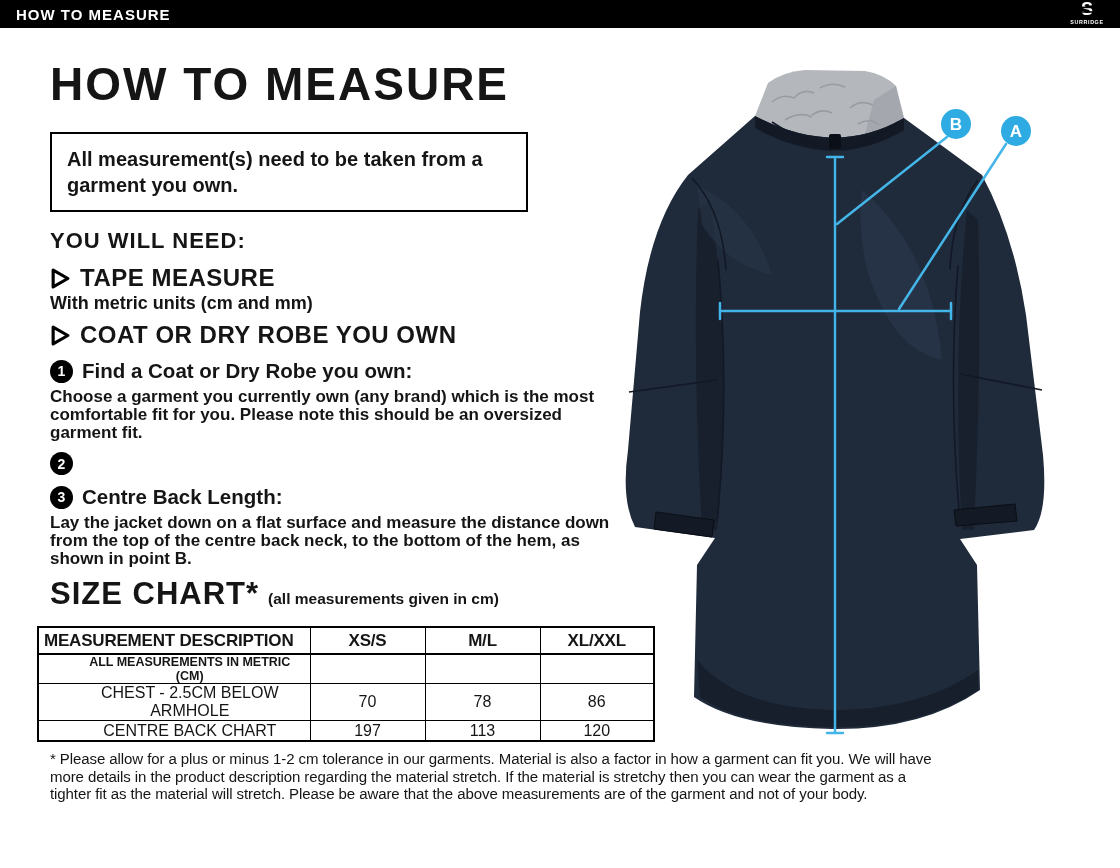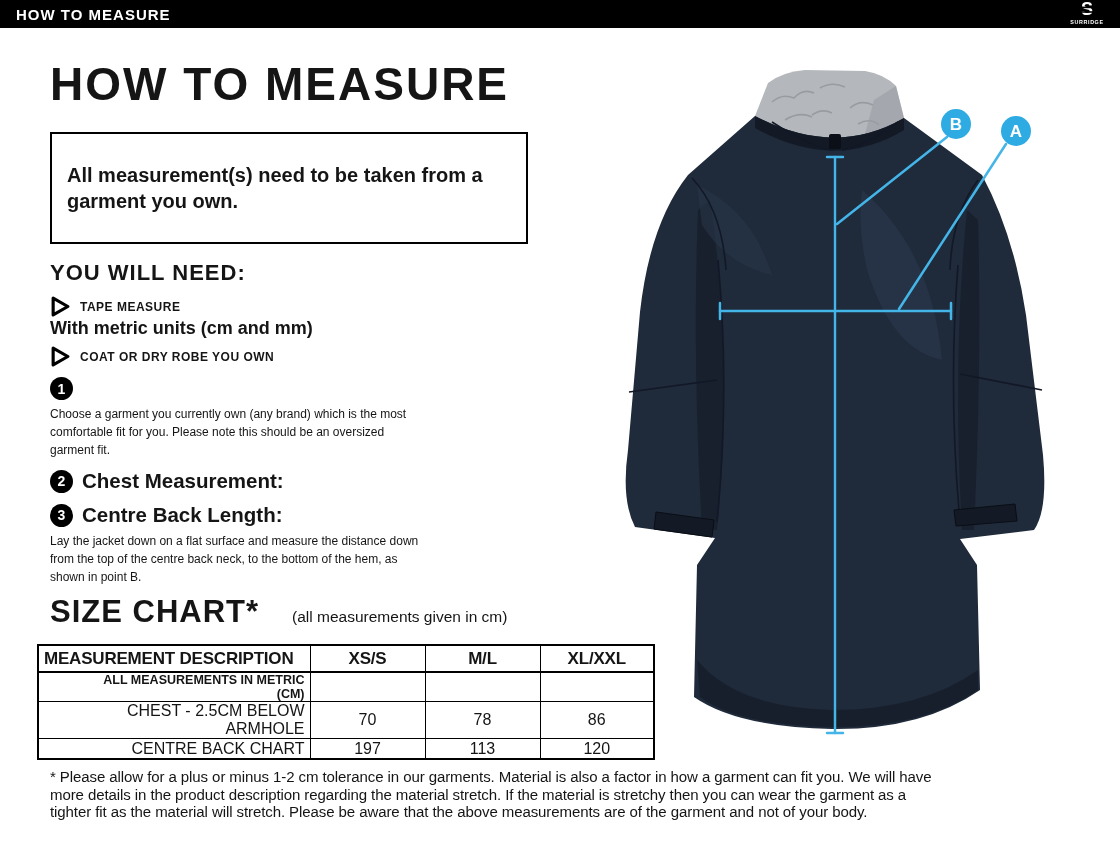--- a/index.html
+++ b/index.html
@@ -10,49 +10,49 @@
   .topbar{position:relative;height:28px;background:#000;color:#fff;
           display:flex;align-items:center;}
   .topbar-title{font-size:15px;font-weight:bold;letter-spacing:1px;padding-left:16px;}
   .topbar-logo{position:absolute;right:10px;top:1px;}
 
   
   .content{padding-left:50px;width:640px;}
   h1.page-title{margin:32px 0 0;font-size:46px;line-height:48px;font-weight:bold;
                 letter-spacing:2px;}
   .note-box{box-sizing:border-box;margin-top:24px;width:478px;border:2px solid #000;
-            padding:28px 15px;font-size:20px;line-height:26px;font-weight:bold;}
+            padding:12px 15px;font-size:20px;line-height:26px;font-weight:bold;}
   .multiline{white-space:pre-line;}
 
   .ywn-heading{margin-top:14px;font-size:22px;line-height:30px;font-weight:bold;
                letter-spacing:1px;}
   .need-item{display:flex;align-items:center;margin-top:8px;gap:9px;}
-  .need-title{font-size:12px;font-weight:bold;letter-spacing:.5px;}
+  .need-title{font-size:24px;font-weight:bold;letter-spacing:.5px;}
   .need-desc{margin-top:2px;font-size:18px;line-height:19px;font-weight:bold;width:560px;}
 
   .step-head{display:flex;align-items:center;gap:9px;margin-top:10px;}
   .step-num{width:23px;height:23px;border-radius:50%;background:#000;color:#fff;
             font-size:14px;font-weight:bold;display:flex;align-items:center;
             justify-content:center;flex:0 0 auto;}
   .step-title{font-size:20.5px;font-weight:bold;}
-  .step-body{margin-top:5px;font-size:12px;line-height:18px;font-weight:normal;width:580px;}
-
-  .sizechart-row{display:flex;align-items:baseline;margin-top:8px;gap:24px;}
+  .step-body{margin-top:5px;font-size:17px;line-height:18px;font-weight:bold;width:580px;}
+
+  .sizechart-row{display:flex;align-items:baseline;margin-top:8px;}
   .sizechart-title{font-size:31px;font-weight:bold;letter-spacing:1px;}
-  .sizechart-sub{font-size:15.5px;font-weight:normal;margin-left:9px;}
+  .sizechart-sub{font-size:15.5px;font-weight:bold;margin-left:9px;}
 
   
   table.size-table{border-collapse:collapse;table-layout:fixed;width:616px;
                    margin:14px 0 0 -13px;border:2px solid #000;}
   .size-table th,.size-table td{border:1.5px solid #000;padding:0 5px;overflow:hidden;}
   .size-table thead th{font-size:17px;font-weight:bold;height:25px;
                        border-bottom:2.5px solid #000;letter-spacing:-.2px;}
   .size-table thead th:first-child{text-align:left;}
   .size-table td{height:19px;font-size:16px;}
-  .size-table td.rowlabel{text-align:right;padding-left:36px;}
+  .size-table td.rowlabel{text-align:center;padding-left:36px;}
   .size-table tr.metric-row td{font-size:12.5px;font-weight:bold;}
   .size-table td.val{text-align:center;}
 
   .footnote{margin-top:8px;width:1075px;font-size:15.5px;line-height:17.5px;
             letter-spacing:-.1px;transform:scaleX(.97);transform-origin:left top;}
 
   
   .diagram{position:absolute;left:622px;top:60px;width:436px;height:690px;}
 </style>
 </head>
@@ -91,28 +91,28 @@
 
   <div class="need-item">
     <svg width="21" height="21" viewBox="0 0 20 20">
       <polygon points="3,2 17,10 3,18" fill="#fff" stroke="#000" stroke-width="3" stroke-linejoin="round"></polygon>
     </svg>
     <span class="need-title">COAT OR DRY ROBE YOU OWN</span>
   </div>
 
   <div class="step-head">
     <span class="step-num">1</span>
+    <span class="step-title">Find a Coat or Dry Robe you own:</span>
   </div>
   <div class="step-body multiline">Choose a garment you currently own (any brand) which is the most
 comfortable fit for you. Please note this should be an oversized
 garment fit.</div>
 
   <div class="step-head">
     <span class="step-num">2</span>
-    <span class="step-title">Chest Measurement:</span>
   </div>
 
   <div class="step-head">
     <span class="step-num">3</span>
     <span class="step-title">Centre Back Length:</span>
   </div>
   <div class="step-body multiline">Lay the jacket down on a flat surface and measure the distance down
 from the top of the centre back neck, to the bottom of the hem, as
 shown in point B.</div>
 

